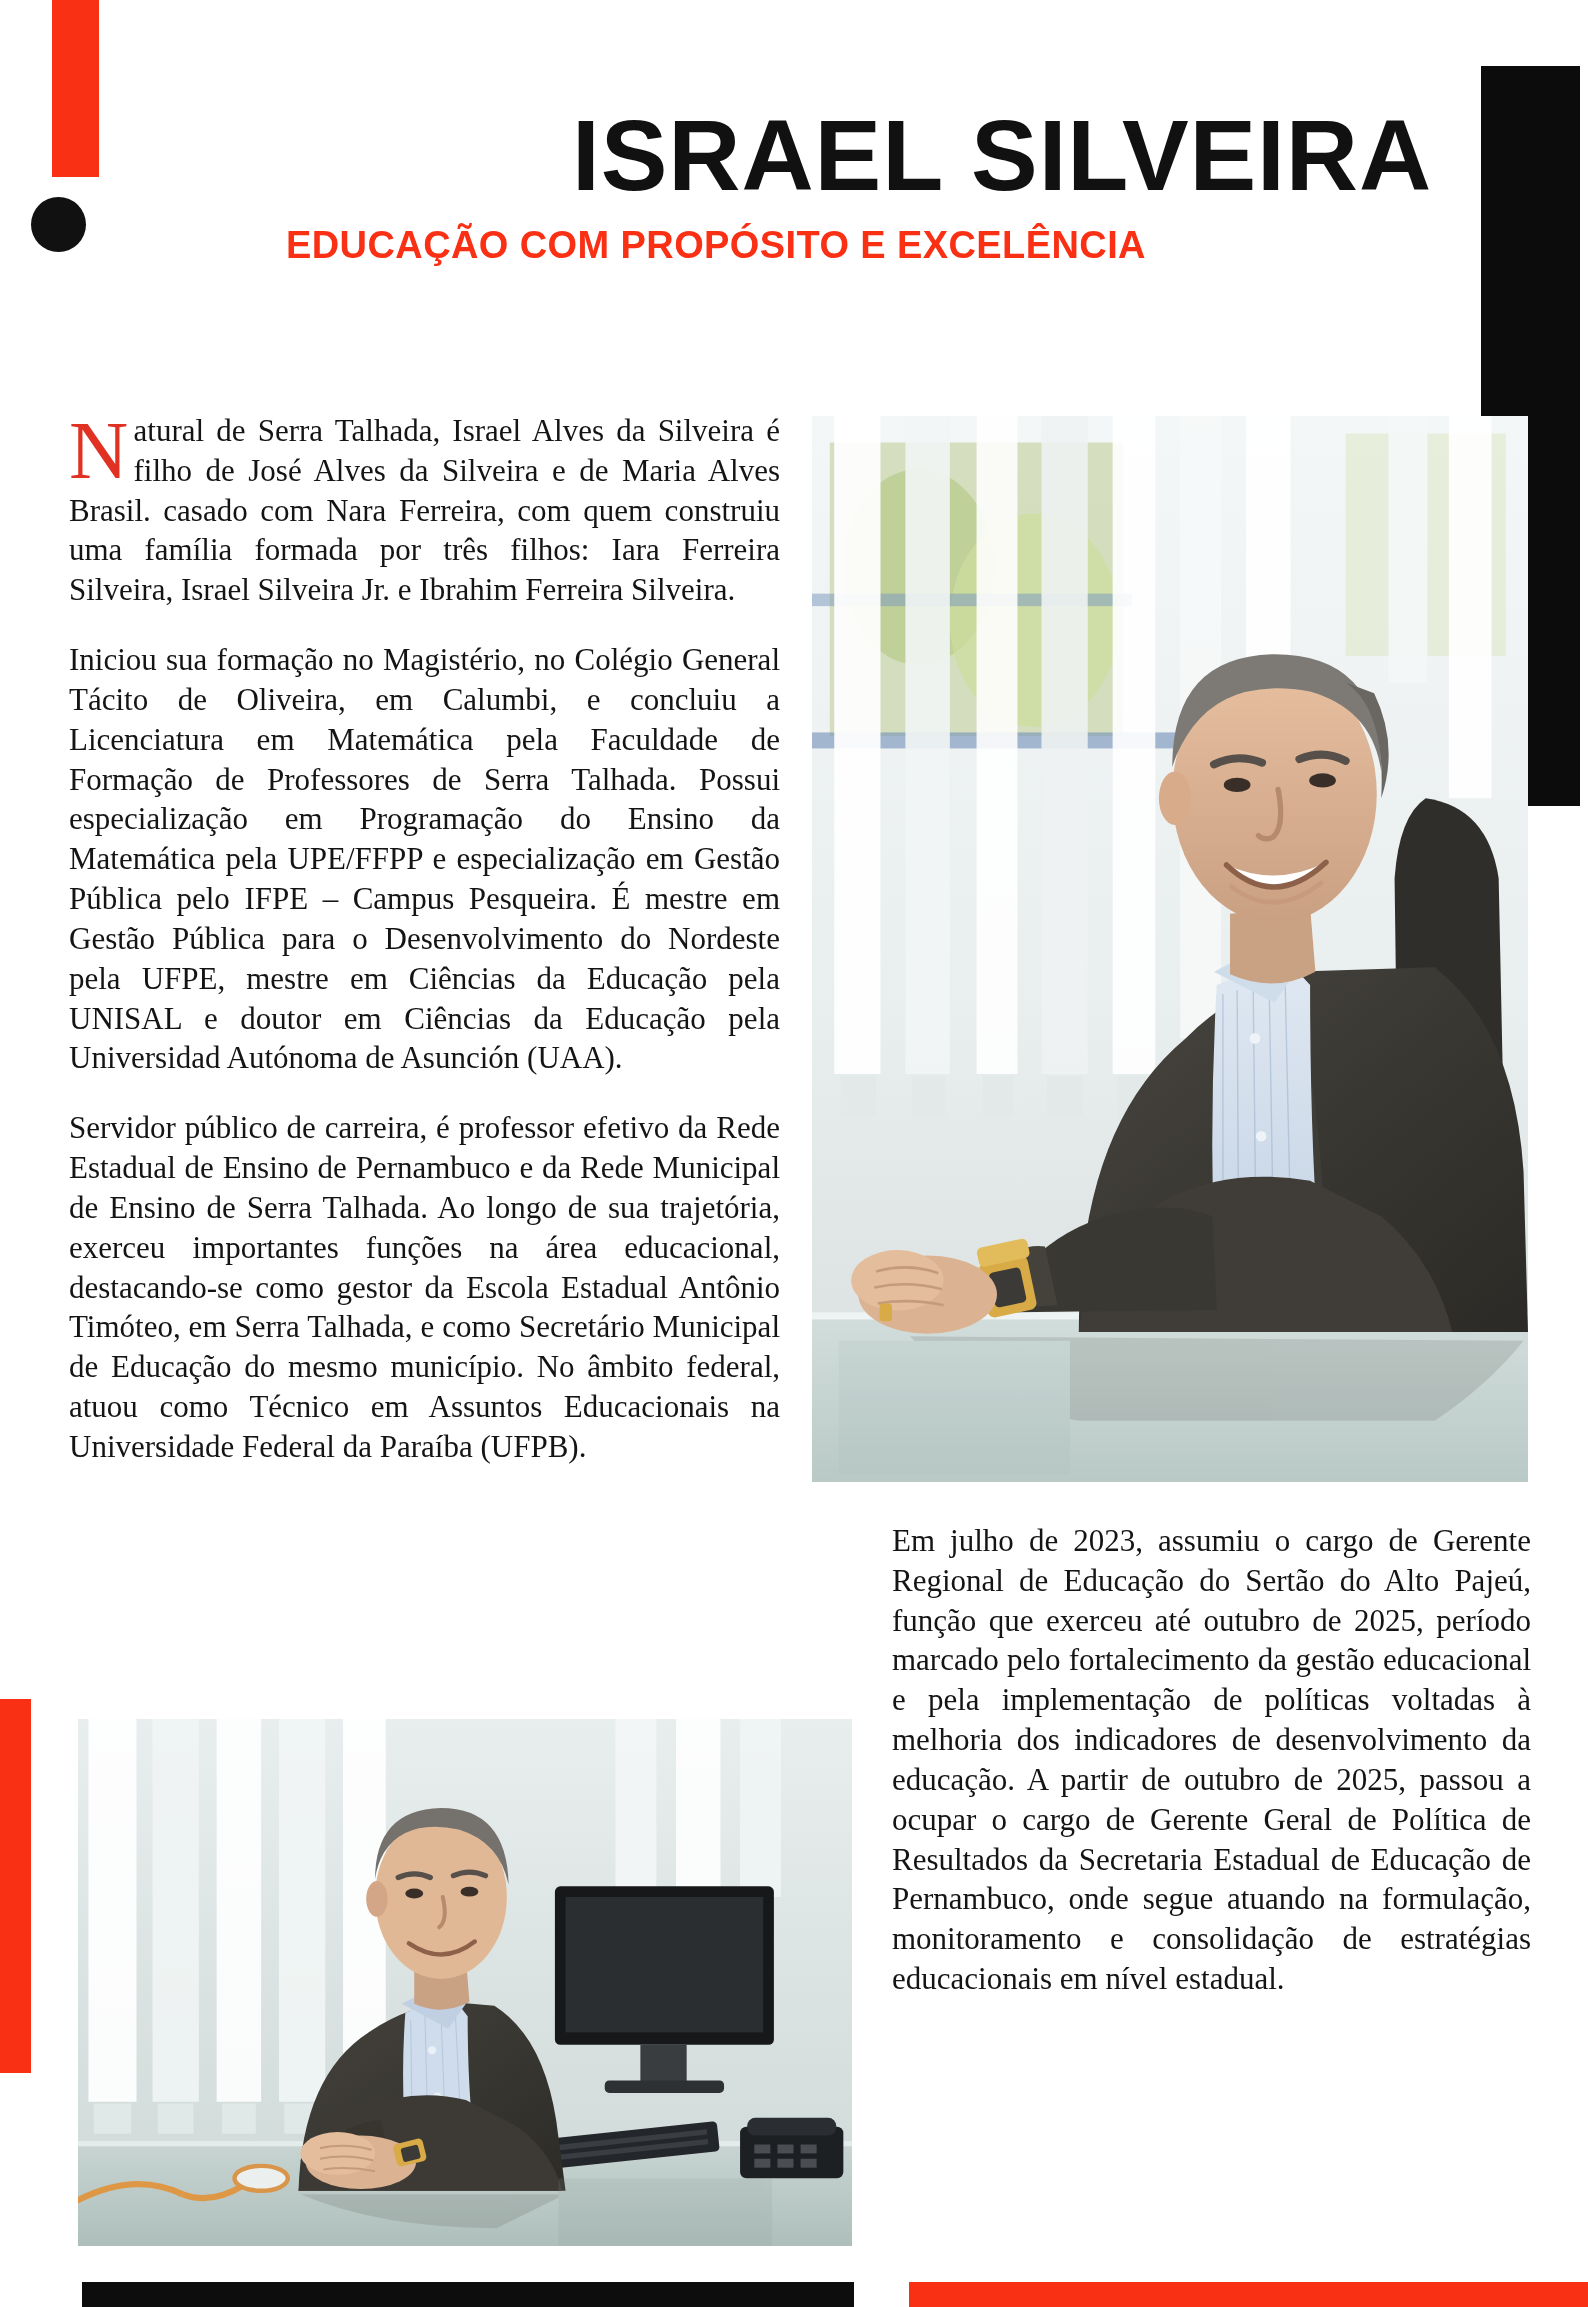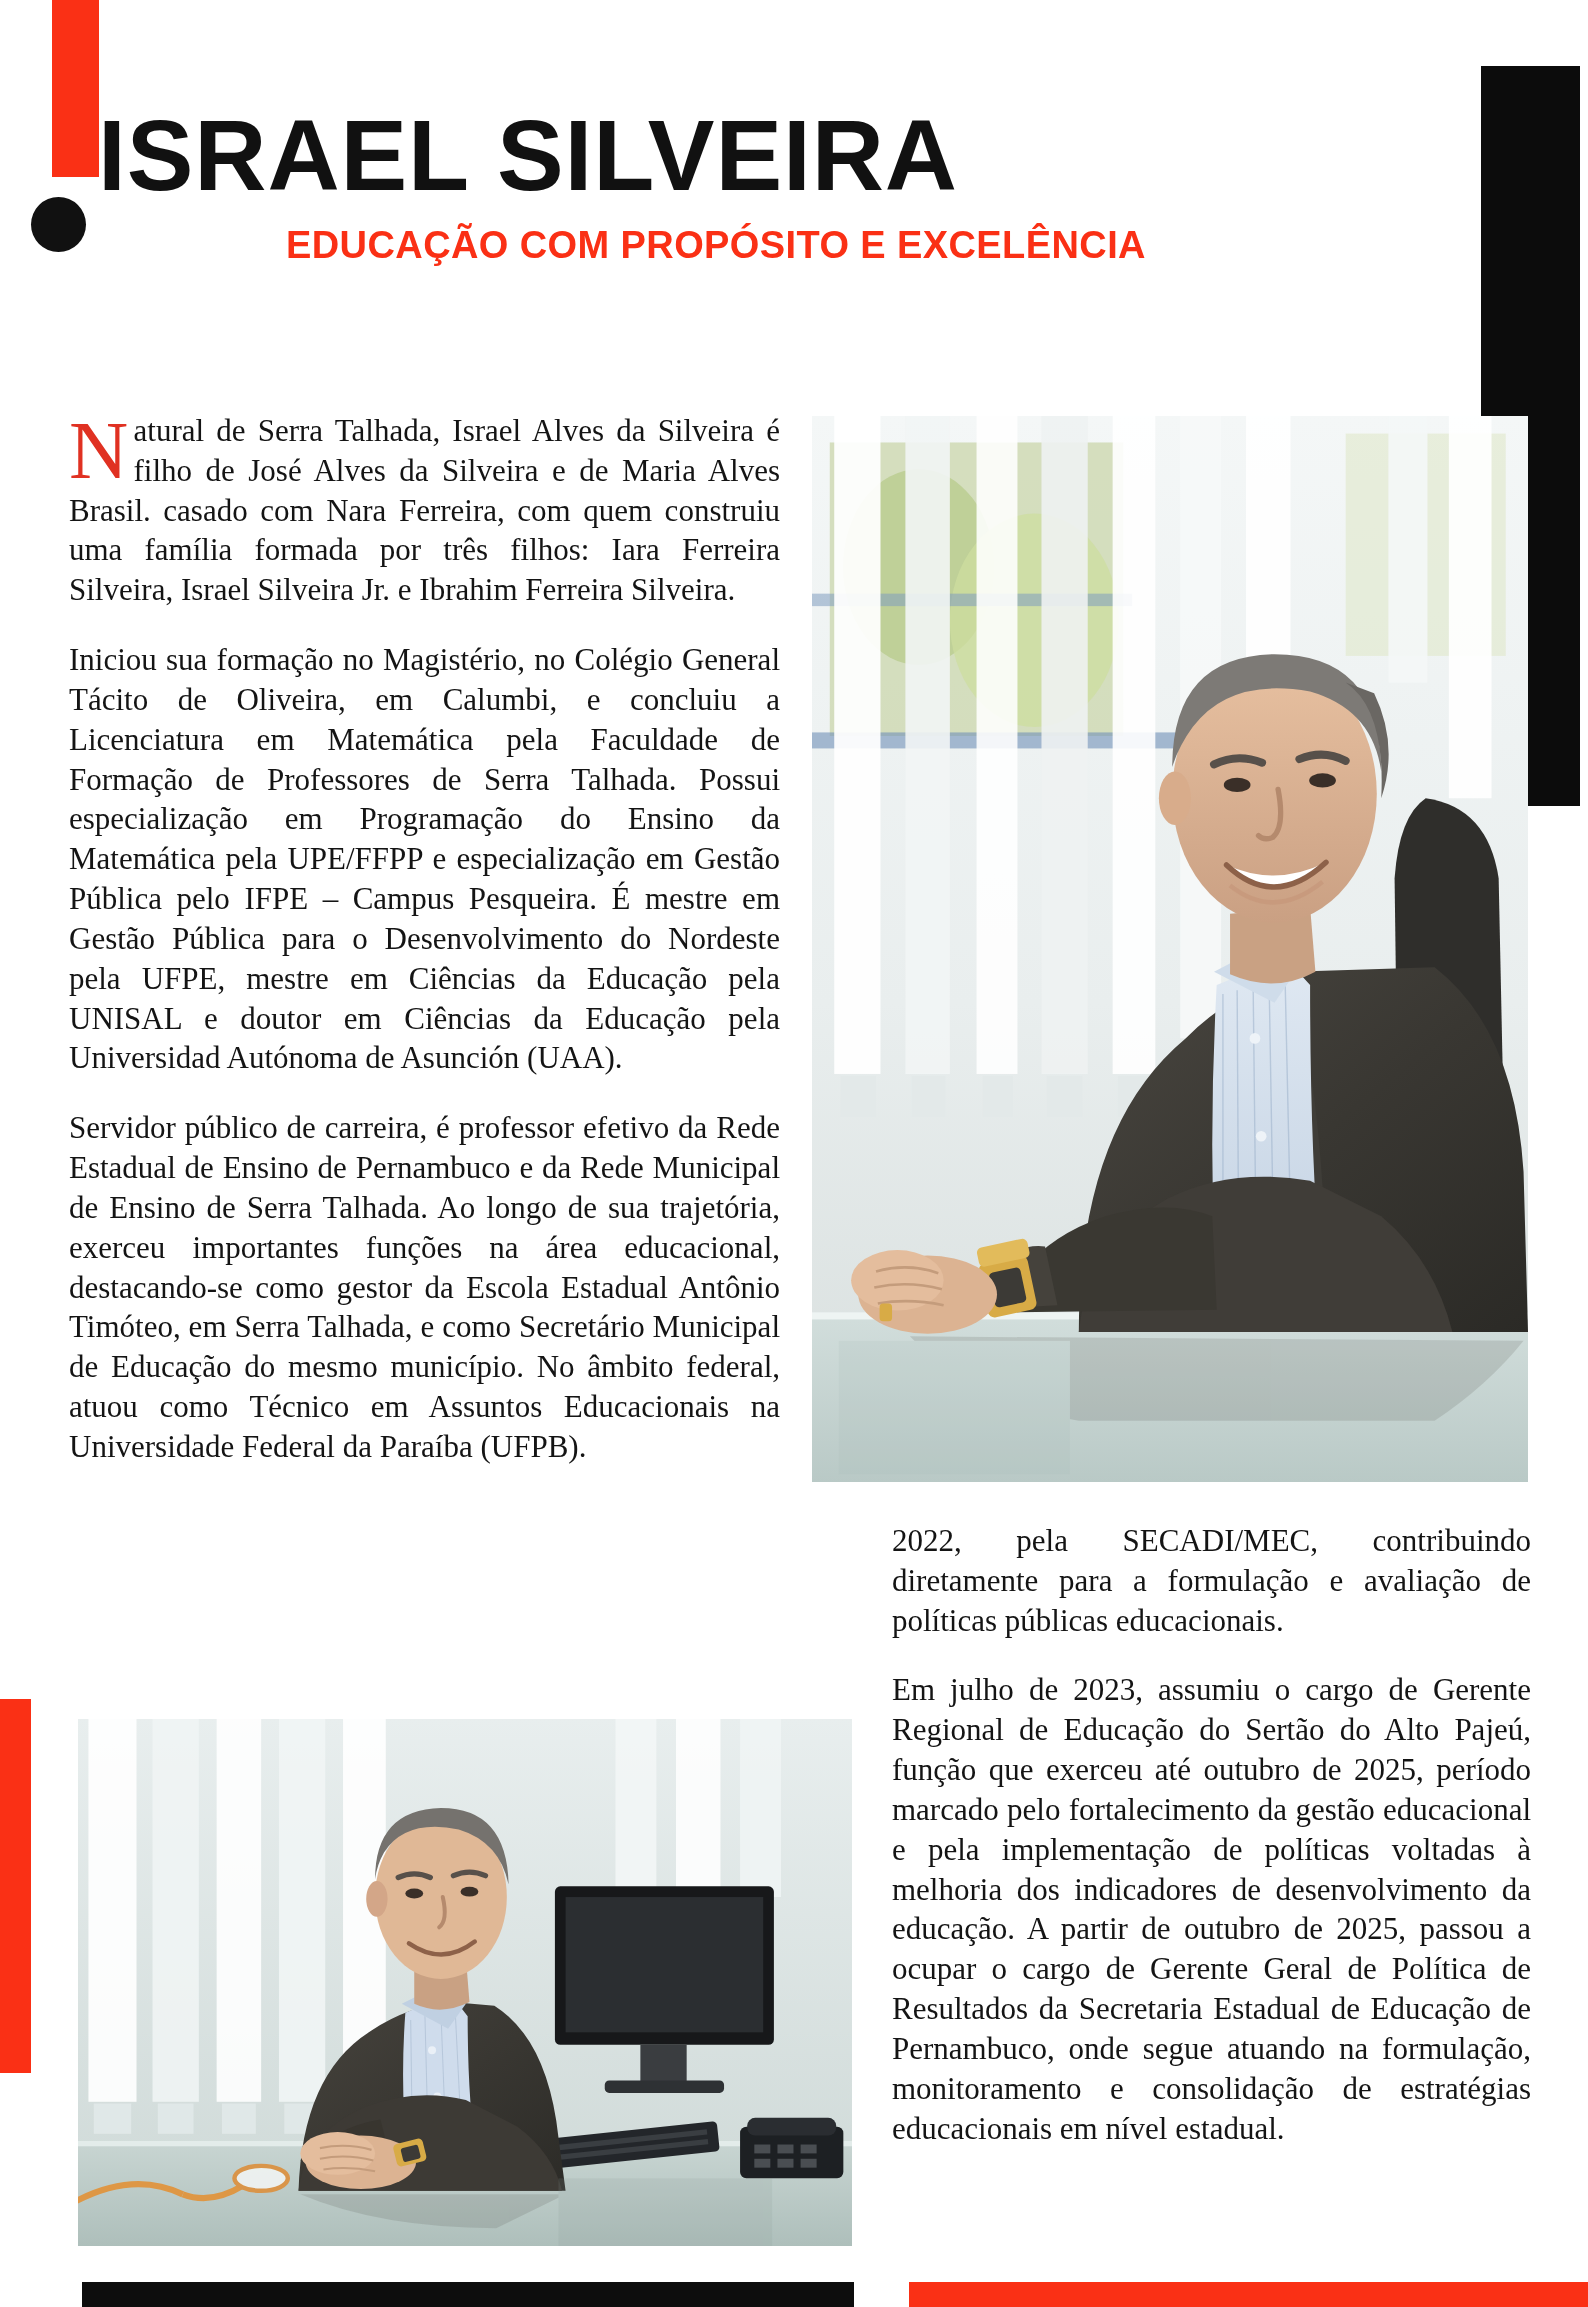--- a/index.html
+++ b/index.html
@@ -40,21 +40,21 @@
   
   .header{
     position:absolute; left:0; top:105px; width:1432px;
   }
   .title{
     font-family:"Liberation Sans", sans-serif;
     font-weight:bold;
     font-size:100px;
     letter-spacing:0.9px;
     color:#111111;
-    text-align:left;
+    text-align:right;
     line-height:1.0;
     padding-left:98px;
     white-space:nowrap;
   }
   .subtitle{
     font-family:"Liberation Sans", sans-serif;
     font-weight:bold;
     font-size:38px;
     letter-spacing:0.4px;
     color:#fa3015;
@@ -369,16 +369,15 @@
     <ellipse cx="206" cy="516" rx="30" ry="14" fill="none" stroke="#d9954a" stroke-width="5"></ellipse>
 
     <g opacity="0.16">
       <path d="M250 534 Q340 572 470 572 L548 534 Z" fill="#4c4b45"></path>
       <rect x="540" y="516" width="240" height="76" fill="#8b9a97"></rect>
     </g>
   </svg>
 </div>
 
 <div class="col-right-lower">
-  <p class="body-par">2022, pela SECADI/MEC, contribuindo diretamente para a formulação e avaliação de políticas públicas educacionais.</p>
   <p class="body-par">Em julho de 2023, assumiu o cargo de Gerente Regional de Educação do Sertão do Alto Pajeú, função que exerceu até outubro de 2025, período marcado pelo fortalecimento da gestão educacional e pela implementação de políticas voltadas à melhoria dos indicadores de desenvolvimento da educação. A partir de outubro de 2025, passou a ocupar o cargo de Gerente Geral de Política de Resultados da Secretaria Estadual de Educação de Pernambuco, onde segue atuando na formulação, monitoramento e consolidação de estratégias educacionais em nível estadual.</p>
 </div>
 
 
 </body></html>

